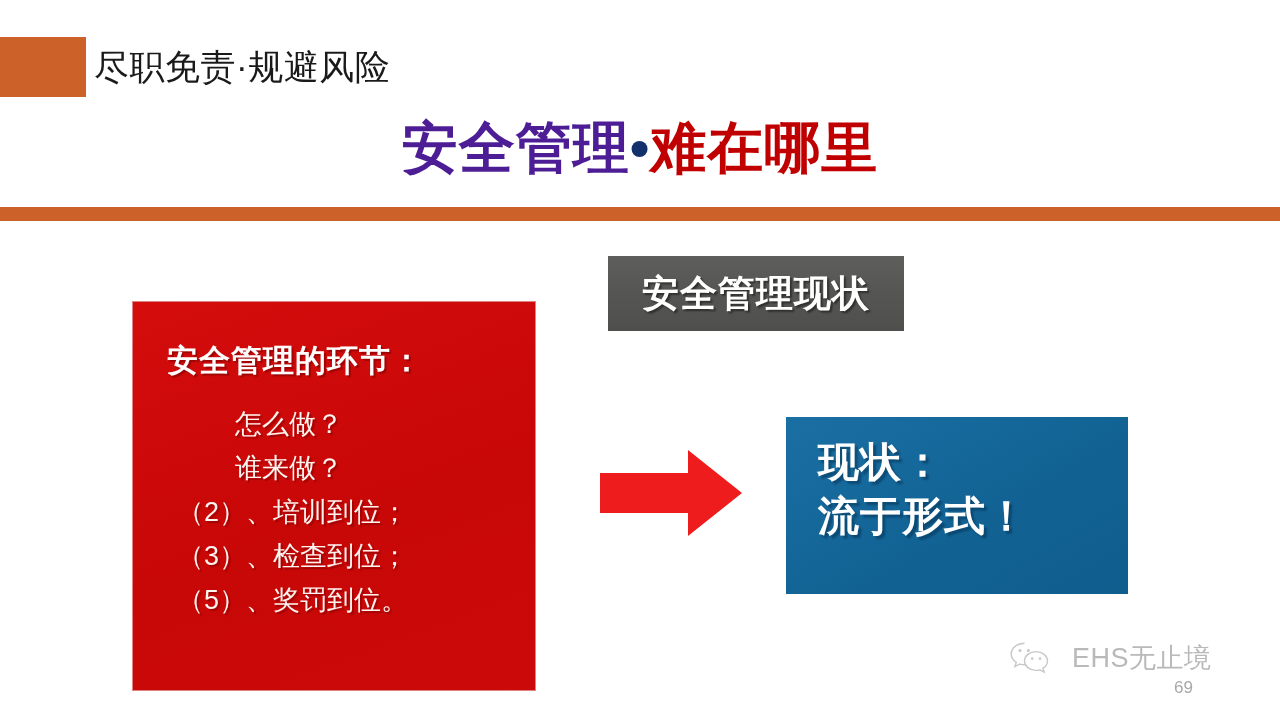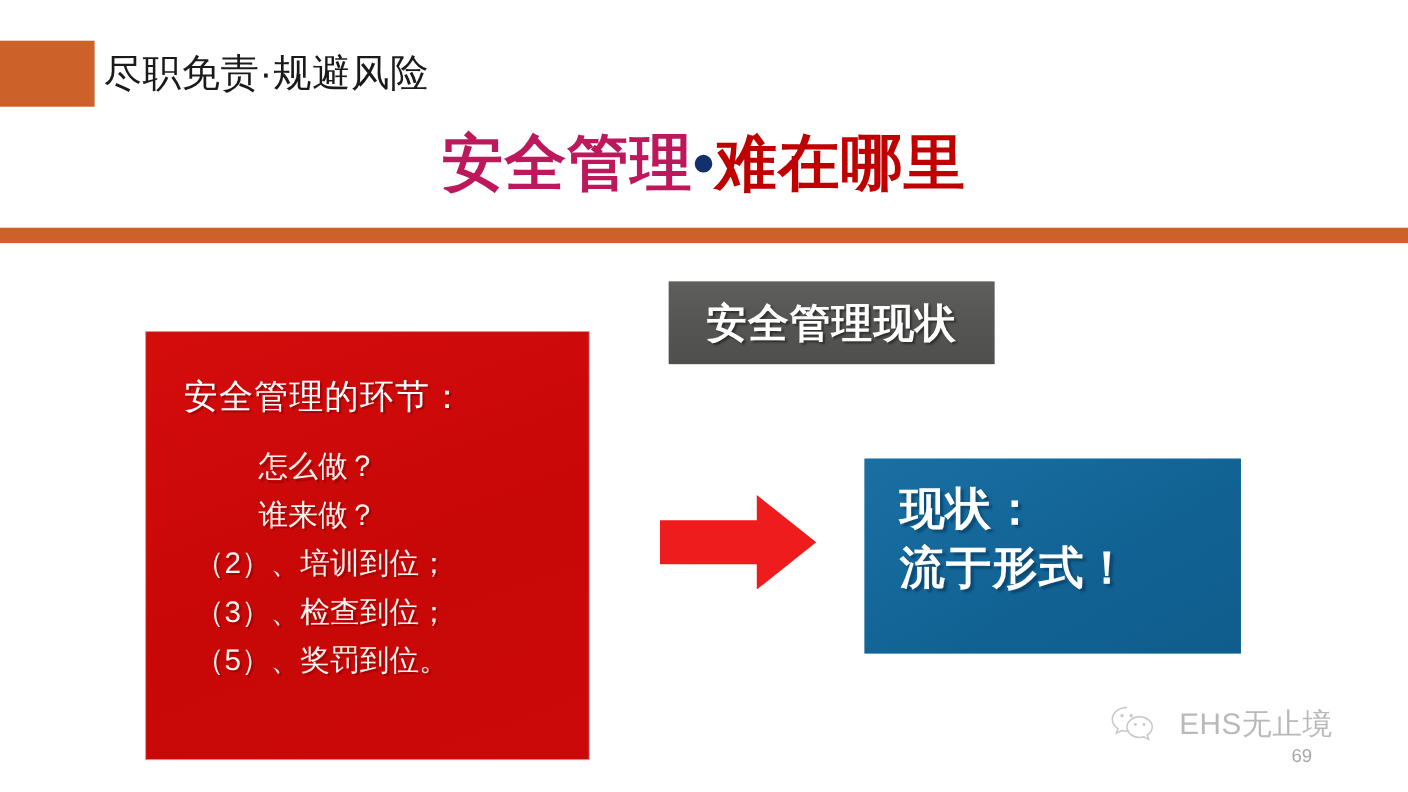--- a/index.html
+++ b/index.html
@@ -45,21 +45,21 @@
     left: 0;
     top: 108px;
     width: 1280px;
     text-align: center;
     font-size: 56px;
     font-weight: bold;
     line-height: 80px;
     white-space: nowrap;
     letter-spacing: 1px;
   }
-  .main-title .part-blue { color: #be185d; }
+  .main-title .part-blue { color: #4c1d95; }
   .main-title .part-dot  { color: #12306b; }
   .main-title .part-red  { color: #c00000; }
 
   
   .divider-bar {
     position: absolute;
     left: 0;
     top: 207px;
     width: 1280px;
     height: 14px;
@@ -75,21 +75,21 @@
     height: 388px;
     background: #cf0a0a;
     background-image: linear-gradient(160deg, #d40c0c 0%, #c80707 55%, #cb0909 100%);
     box-shadow: 0 0 0 1px rgba(190,10,10,0.5);
   }
   .red-panel-title {
     position: absolute;
     left: 34px;
     top: 38px;
     font-size: 31px;
-    font-weight: normal;
+    font-weight: bold;
     color: #ffffff;
     white-space: nowrap;
     text-shadow: 2px 2px 1px rgba(120,0,0,0.55);
     letter-spacing: 1px;
   }
   .red-panel-list {
     position: absolute;
     left: 10px;
     top: 100px;
     width: 392px;

